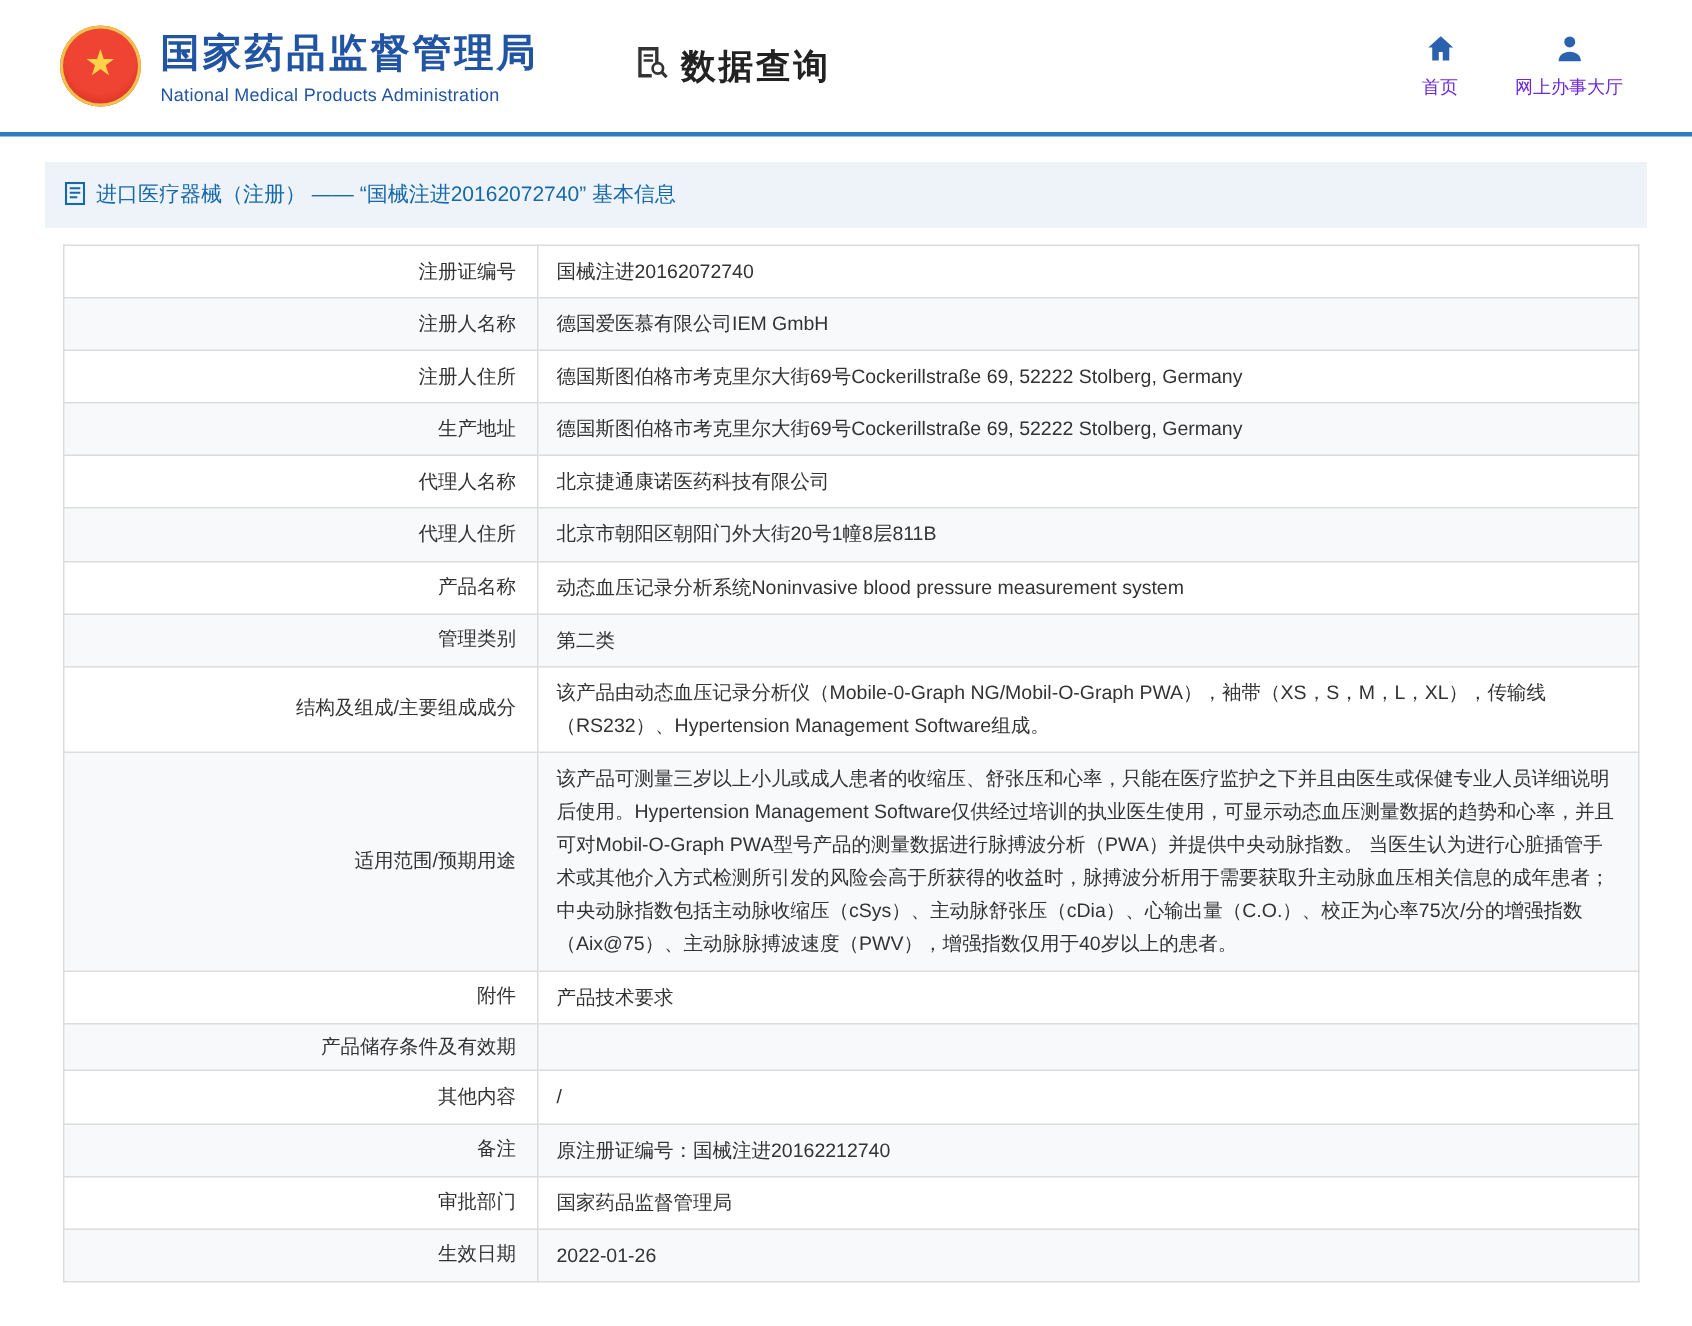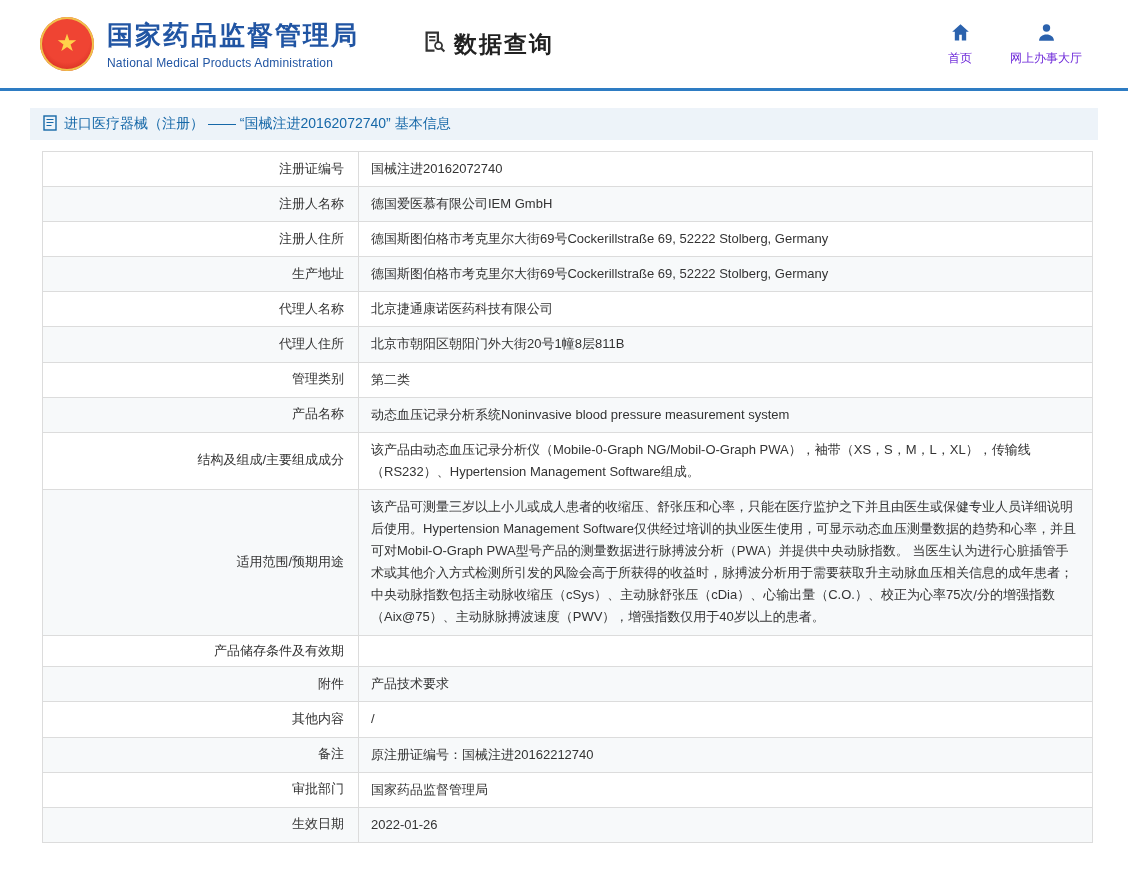--- a/index.html
+++ b/index.html
@@ -17,21 +17,21 @@
   .brand-cn { color:#2155a3; font-size:26px; font-weight:bold; letter-spacing:2px; }
   .brand-en { color:#2155a3; font-size:12px; margin-top:3px; letter-spacing:0.2px; }
   .section-title { display:flex; align-items:center; gap:6px; margin-left:62px;
     font-size:23px; font-weight:bold; color:#222; letter-spacing:2px; }
   .nav { margin-left:auto; display:flex; gap:38px; }
   .nav-item { display:flex; flex-direction:column; align-items:center; gap:4px;
     font-size:12px; color:#6d28d9; cursor:pointer; }
   .header-divider { height:3px; background:#2e7cc3; }
 
   
-  .breadcrumb { margin:17px 30px 11px 30px; height:32px; background:#edf3f9;
+  .breadcrumb { margin:17px 30px 11px 30px; height:44px; background:#edf3f9;
     display:flex; align-items:center; gap:7px; padding:0 13px;
     color:#1668a8; font-size:14px; }
 
   
   .info-table { width:1051px; margin-left:42px; border-collapse:collapse;
     font-size:13px; color:#333; table-layout:fixed; }
   .info-table th, .info-table td { border:1px solid #dcdcdc; vertical-align:middle; }
   .info-table th { width:316px; text-align:right; font-weight:normal;
     padding:6px 14px 6px 10px; color:#333; line-height:1.45; }
   .info-table td { text-align:left; padding:6px 12px; line-height:1.7;
@@ -112,42 +112,42 @@
       </tr>
     <tr>
         <th>代理人名称</th>
         <td>北京捷通康诺医药科技有限公司</td>
       </tr>
     <tr>
         <th>代理人住所</th>
         <td>北京市朝阳区朝阳门外大街20号1幢8层811B</td>
       </tr>
     <tr>
+        <th>产品名称</th>
+        <td>动态血压记录分析系统Noninvasive blood pressure measurement system</td>
+      </tr>
+    <tr>
         <th>管理类别</th>
         <td>第二类</td>
-      </tr>
-    <tr>
-        <th>产品名称</th>
-        <td>动态血压记录分析系统Noninvasive blood pressure measurement system</td>
       </tr>
     <tr>
         <th>结构及组成/主要组成成分</th>
         <td>该产品由动态血压记录分析仪（Mobile-0-Graph NG/Mobil-O-Graph PWA），袖带（XS，S，M，L，XL），传输线（RS232）、Hypertension Management Software组成。</td>
       </tr>
     <tr>
         <th>适用范围/预期用途</th>
         <td>该产品可测量三岁以上小儿或成人患者的收缩压、舒张压和心率，只能在医疗监护之下并且由医生或保健专业人员详细说明后使用。Hypertension Management Software仅供经过培训的执业医生使用，可显示动态血压测量数据的趋势和心率，并且可对Mobil-O-Graph PWA型号产品的测量数据进行脉搏波分析（PWA）并提供中央动脉指数。 当医生认为进行心脏插管手术或其他介入方式检测所引发的风险会高于所获得的收益时，脉搏波分析用于需要获取升主动脉血压相关信息的成年患者；中央动脉指数包括主动脉收缩压（cSys）、主动脉舒张压（cDia）、心输出量（C.O.）、校正为心率75次/分的增强指数（Aix@75）、主动脉脉搏波速度（PWV），增强指数仅用于40岁以上的患者。</td>
       </tr>
     <tr>
+        <th>附件</th>
+        <td>产品技术要求</td>
+      </tr>
+    <tr>
         <th>产品储存条件及有效期</th>
         <td></td>
-      </tr>
-    <tr>
-        <th>附件</th>
-        <td>产品技术要求</td>
       </tr>
     <tr>
         <th>其他内容</th>
         <td>/</td>
       </tr>
     <tr>
         <th>备注</th>
         <td>原注册证编号：国械注进20162212740</td>
       </tr>
     <tr>

